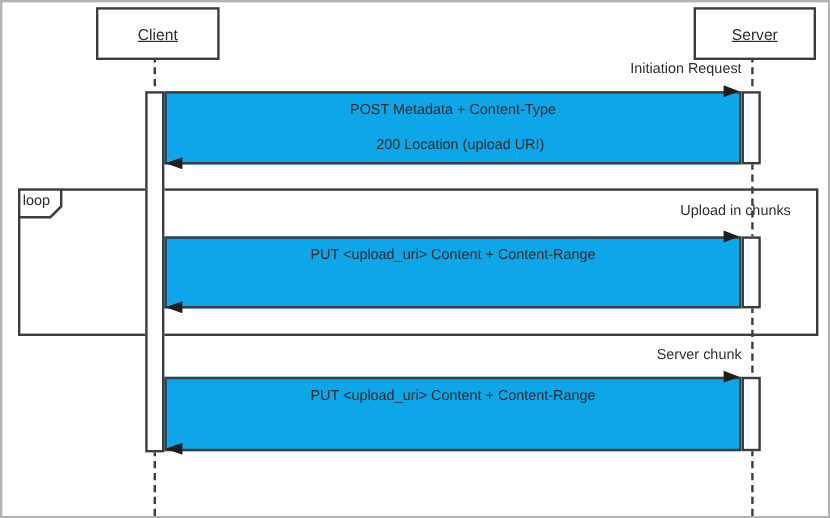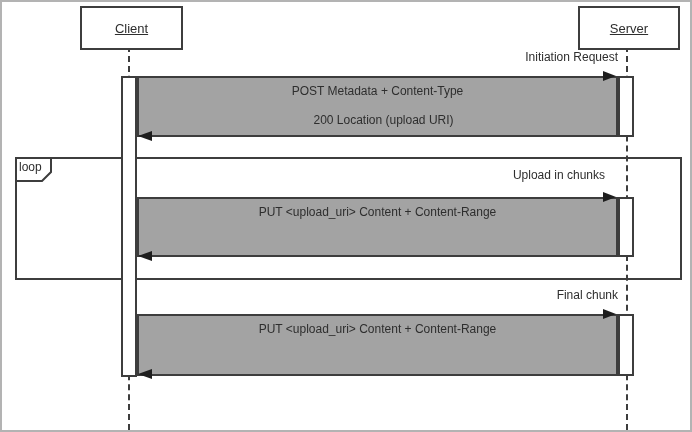--- a/index.html
+++ b/index.html
@@ -33,21 +33,21 @@
     z-index: 2;
   }
   .activation {
     width: 12px;
     background: #ffffff;
     border: 2px solid #3d3d3d;
     z-index: 3;
   }
   .activation.server { z-index: 5; }
   .msg-box {
-    background: #a3a3a3;
+    background: #0ea5e9;
     border: 2px solid #3d3d3d;
     z-index: 4;
   }
   .msg-label {
     text-align: right;
     font-size: 12px;
     z-index: 6;
   }
   .msg-text {
     position: absolute; left: 0; right: 0;
@@ -102,29 +102,29 @@
 
   <div class="abs msg-label" style="left:135px; top:48px; width:481px;">Initiation Request</div>
   <div class="abs msg-box" style="left:135px; top:74px; width:477px; height:57px;">
     <div class="msg-text req">POST Metadata + Content-Type</div>
     <div class="msg-text res">200 Location (upload URI)</div>
   </div>
   <div class="abs activation server" style="left:616px; top:74px; height:57px;"></div>
   <div class="abs ah-right" style="left:601px; top:69px;"></div>
   <div class="abs ah-left" style="left:136px; top:129px;"></div>
 
-  <div class="abs msg-label" style="left:122px; top:166px; width:481px;">Upload in chunks</div>
+  <div class="abs msg-label" style="left:135px; top:166px; width:481px;padding-left:41px;">Upload in chunks</div>
   <div class="abs msg-box" style="left:135px; top:195px; width:477px; height:56px;">
     <div class="msg-text req">PUT &lt;upload_uri&gt; Content + Content-Range</div>
   </div>
   <div class="abs activation server" style="left:616px; top:195px; height:56px;"></div>
   <div class="abs ah-right" style="left:601px; top:190px;"></div>
   <div class="abs ah-left" style="left:136px; top:249px;"></div>
 
-  <div class="abs msg-label" style="left:135px; top:286px; width:481px;">Final chunk</div>
+  <div class="abs msg-label" style="left:135px; top:286px; width:481px;">Server chunk</div>
   <div class="abs msg-box" style="left:135px; top:312px; width:477px; height:58px;">
     <div class="msg-text req">PUT &lt;upload_uri&gt; Content + Content-Range</div>
   </div>
   <div class="abs activation server" style="left:616px; top:312px; height:58px;"></div>
   <div class="abs ah-right" style="left:601px; top:307px;"></div>
   <div class="abs ah-left" style="left:136px; top:367px;"></div>
 
 </div>
 
 </body></html>

